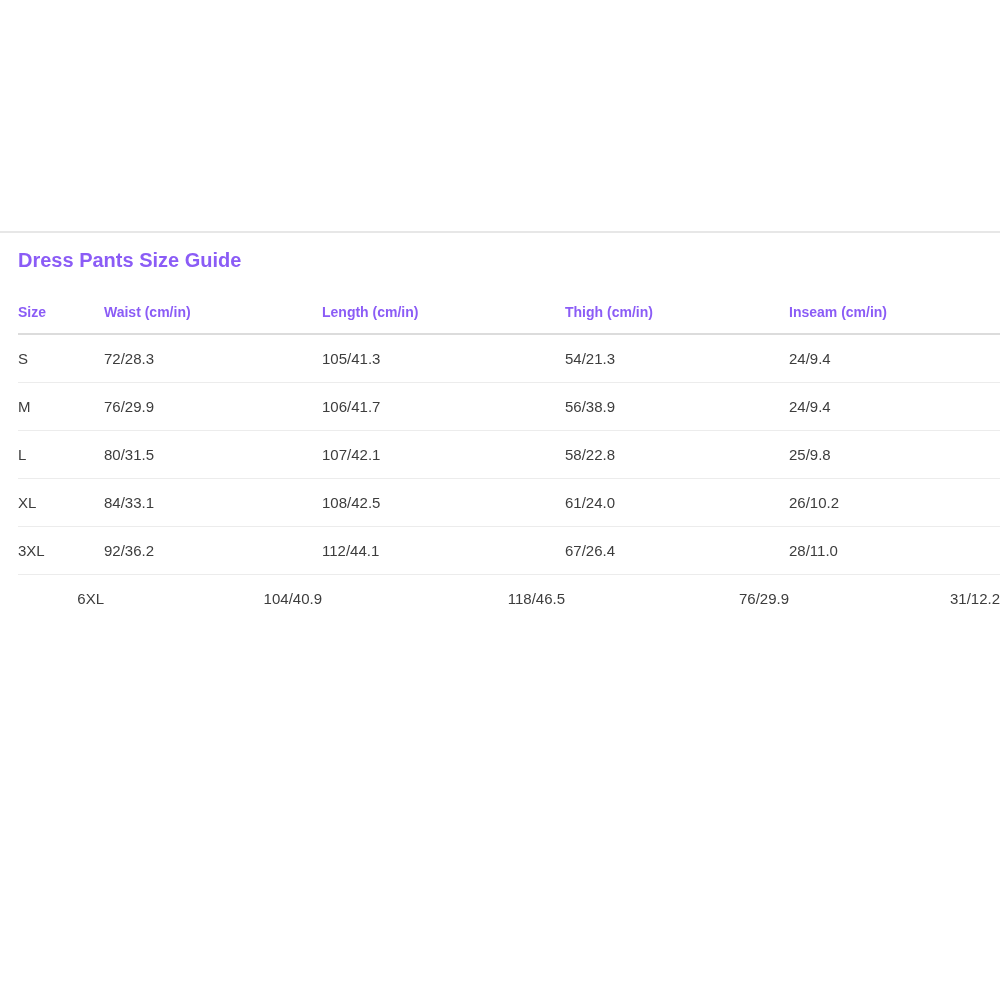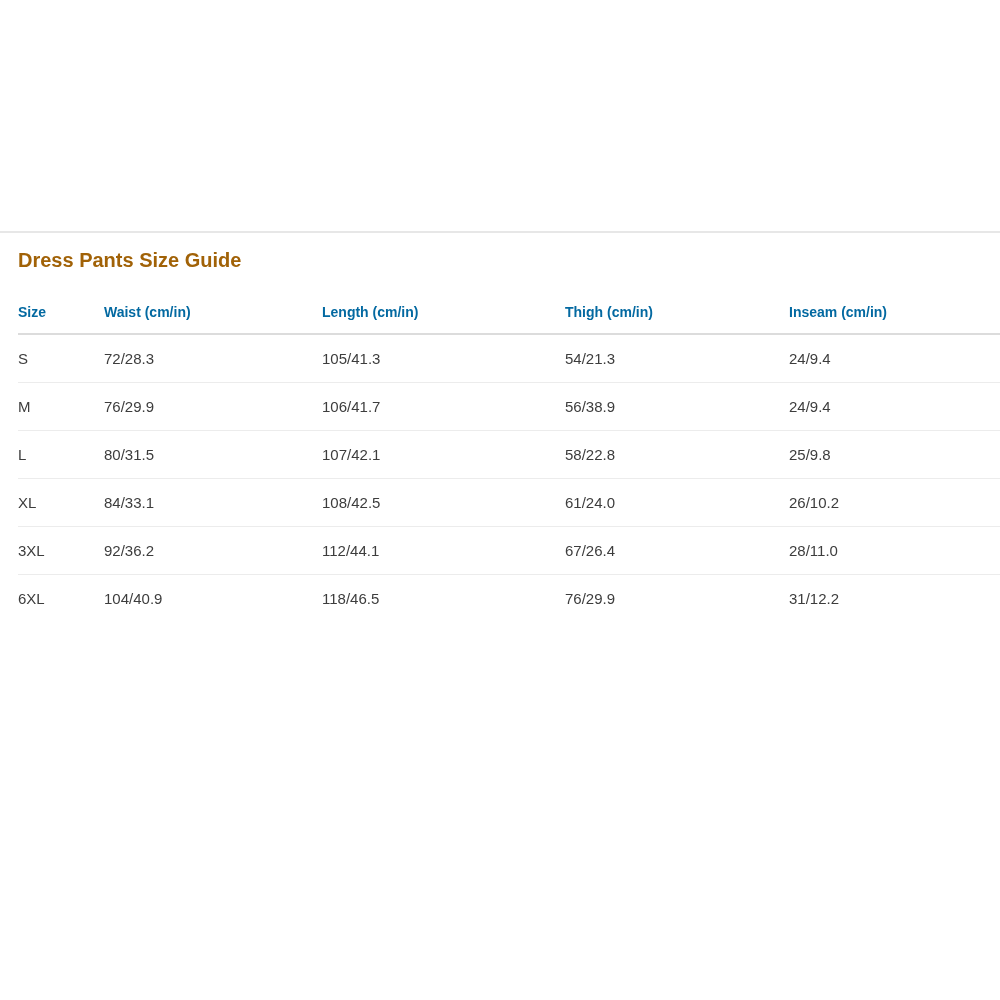--- a/index.html
+++ b/index.html
@@ -21,49 +21,50 @@
     left: 0;
     right: 0;
     border-top: 2px solid #e7e7e7;
     padding-left: 18px;
   }
   .guide-title {
     margin: 14px 0 0 0;
     font-size: 20px;
     line-height: 27px;
     font-weight: 600;
-    color: #a16207;
+    color: #8b5cf6;
   }
   table.size-table {
     width: 100%;
     border-collapse: collapse;
     margin-top: 16px;
     table-layout: fixed;
   }
   table.size-table th {
     text-align: left;
     font-size: 14px;
     font-weight: 700;
-    color: #0369a1;
+    color: #8b5cf6;
     height: 43px;
     vertical-align: middle;
     border-bottom: 2px solid #dcdcdc;
     padding: 0;
   }
   table.size-table td {
     font-size: 15px;
     font-weight: 400;
     color: #3d3d3d;
     height: 47px;
     vertical-align: middle;
     border-bottom: 1px solid #ececec;
     padding: 0;
   }
   table.size-table tr:last-child td {
     border-bottom: none;
+    text-align: right;
   }
   col.c-size   { width: 86px; }
   col.c-waist  { width: 218px; }
   col.c-length { width: 243px; }
   col.c-thigh  { width: 224px; }
   col.c-inseam { width: auto; }
 </style>
 </head>
 <body>
 

